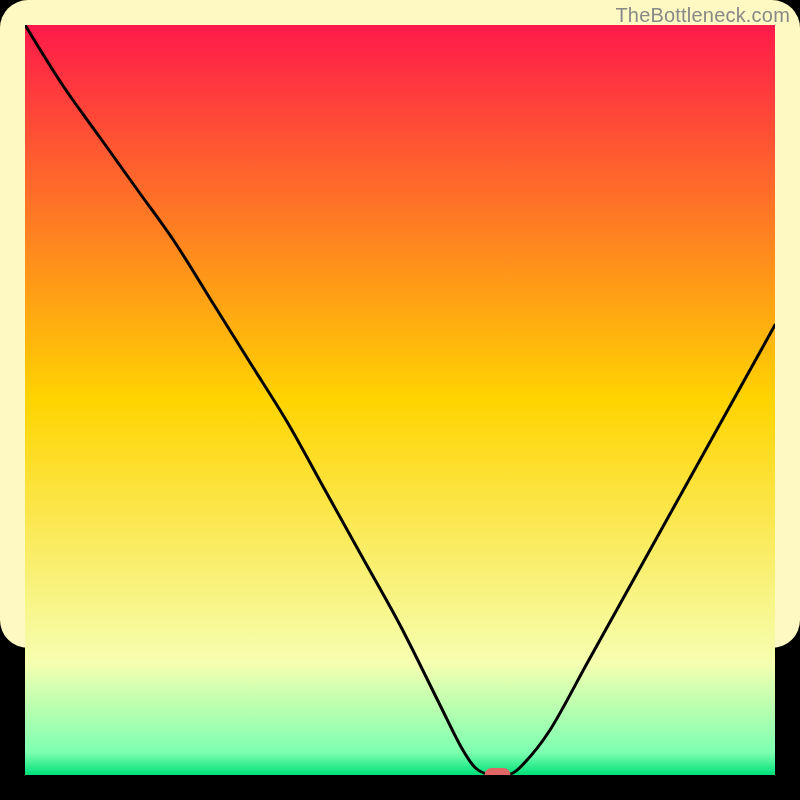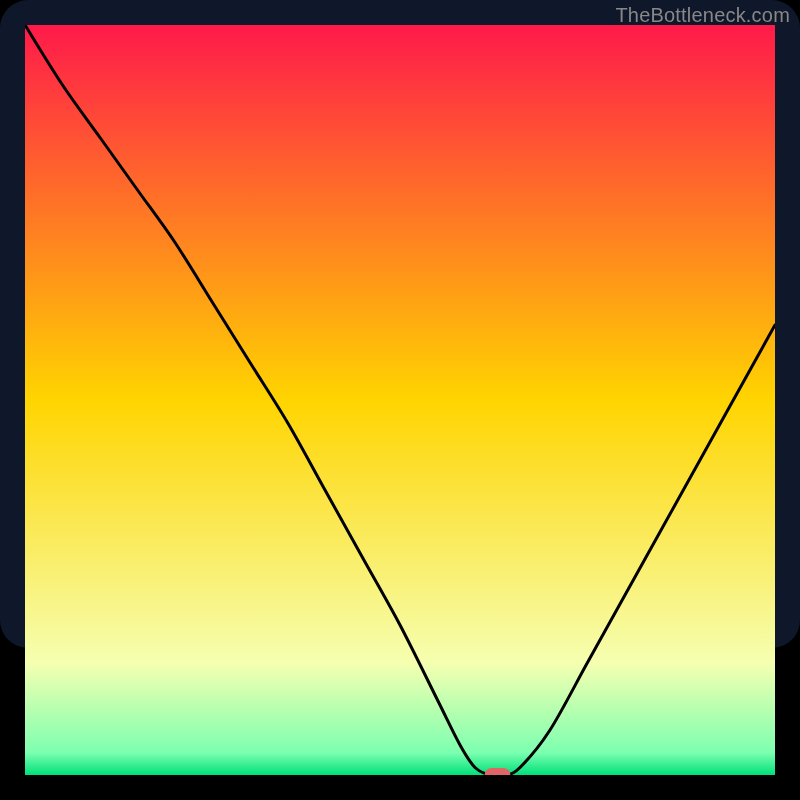--- a/index.html
+++ b/index.html
@@ -6,21 +6,21 @@
     margin: 0;
     padding: 0;
     width: 800px;
     height: 800px;
     background: #000;
     overflow: hidden;
   }
   .outer {
     width: 800px;
     height: 648px;
-    background: #0f172a;
+    background: #fef9c3;
     position: relative;
     border-radius: 28px;
   }
   .watermark {
     position: absolute;
     top: 4px;
     right: 10px;
     color: #888;
     font-family: Arial, Helvetica, sans-serif;
     font-size: 20px;

